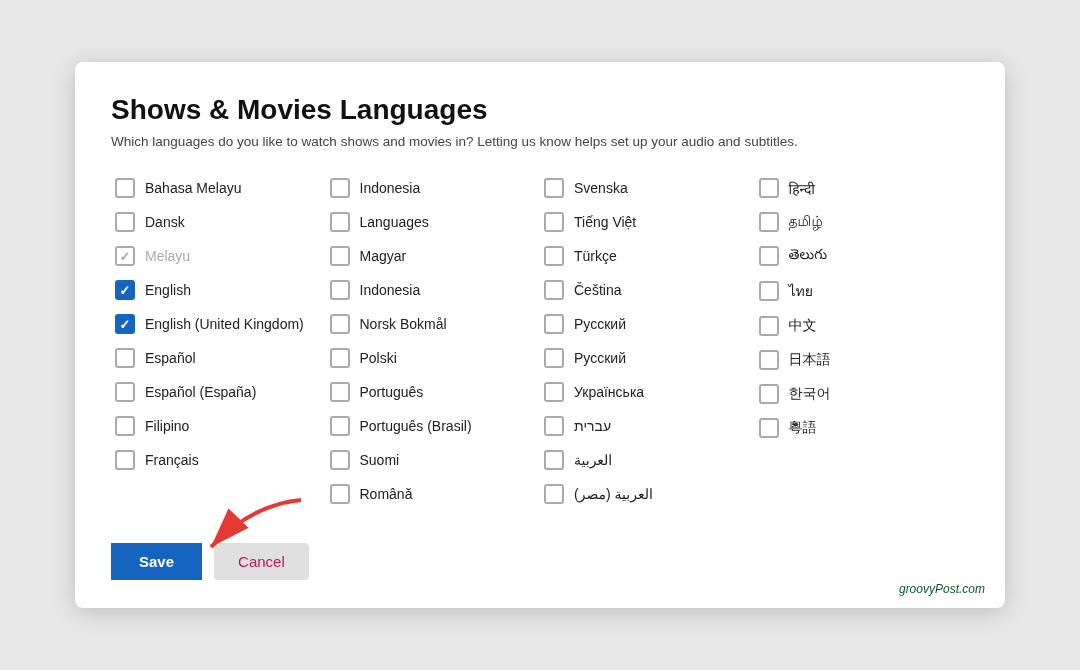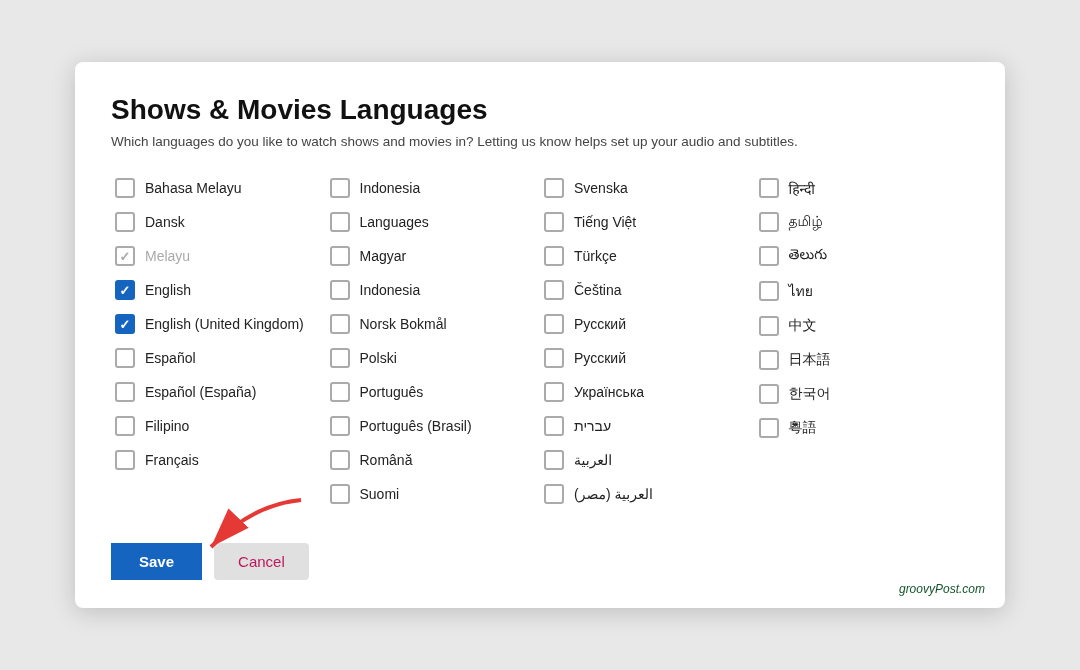--- a/index.html
+++ b/index.html
@@ -210,25 +210,25 @@
         <div class="lang-item">
           <div class="checkbox"></div>
           <span class="lang-label">Português</span>
         </div>
         <div class="lang-item">
           <div class="checkbox"></div>
           <span class="lang-label">Português (Brasil)</span>
         </div>
         <div class="lang-item">
           <div class="checkbox"></div>
+          <span class="lang-label">Suomi</span>
+        </div>
+        <div class="lang-item">
+          <div class="checkbox"></div>
           <span class="lang-label">Română</span>
-        </div>
-        <div class="lang-item">
-          <div class="checkbox"></div>
-          <span class="lang-label">Suomi</span>
         </div>
       </div>
       <div class="lang-col">
         <div class="lang-item">
           <div class="checkbox"></div>
           <span class="lang-label">Svenska</span>
         </div>
         <div class="lang-item">
           <div class="checkbox"></div>
           <span class="lang-label">Tiếng Việt</span>

